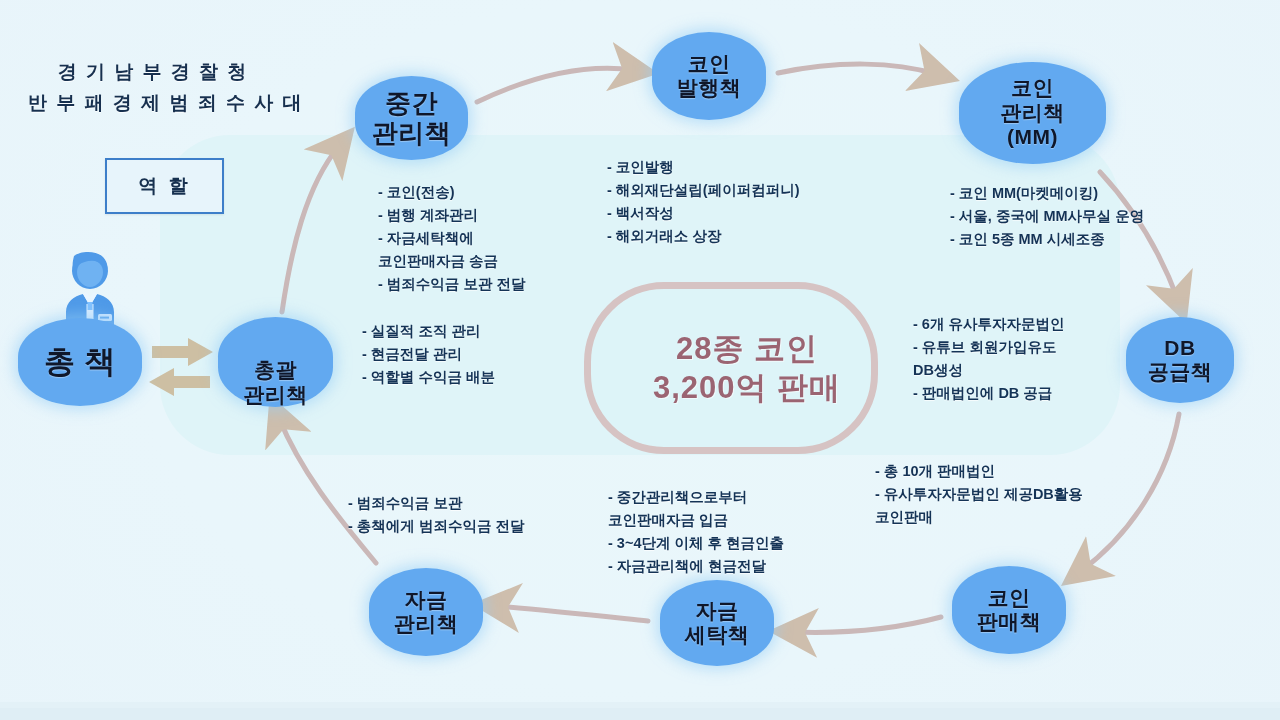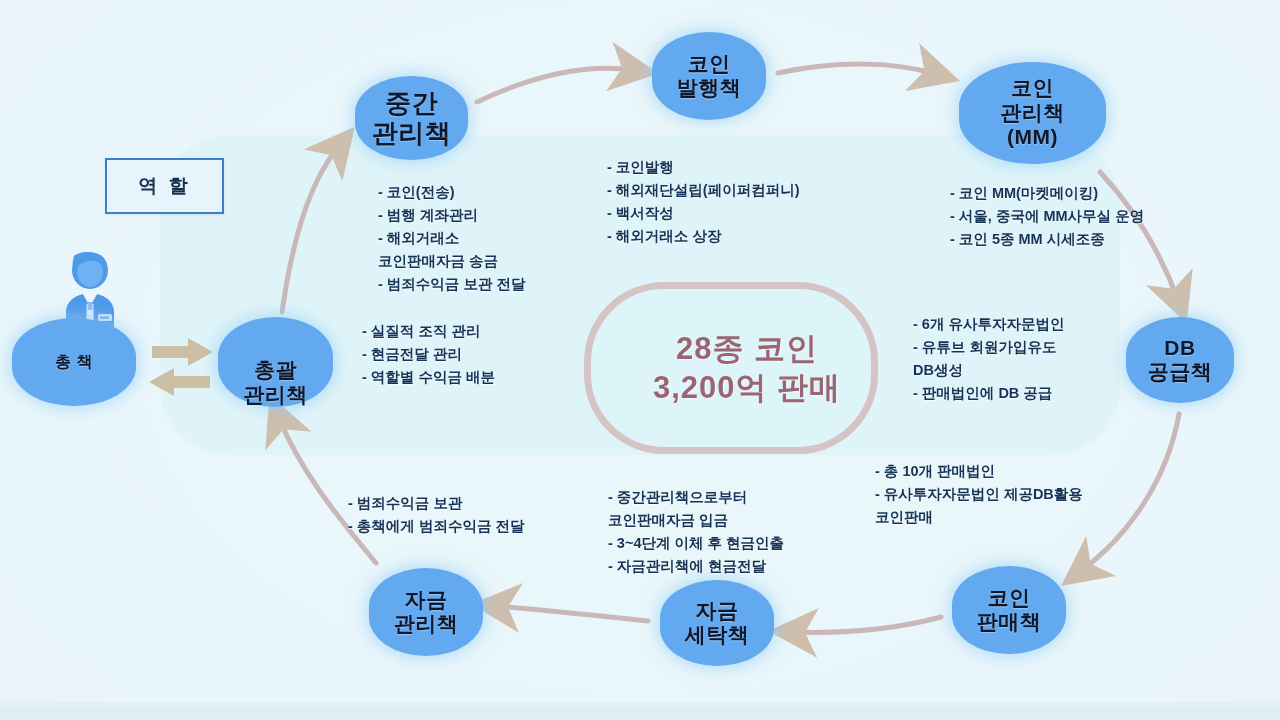--- a/index.html
+++ b/index.html
@@ -71,21 +71,21 @@
     display:flex;align-items:center;justify-content:center;
     text-align:center;
     color:#0f172a;
     font-weight:bold;
     line-height:1.16;
     box-shadow:0 0 14px 4px rgba(150,205,245,.55);
     letter-spacing:.5px;
   }
   .node .lbl{ text-shadow:0 1px 1px rgba(255,255,255,.35); white-space:pre-line;}
 
-  #node-chongchaek   {left:12px; top:318px; width:124px;height:88px; font-size:16px;}
+  #node-chongchaek   {left:18px; top:318px; width:124px;height:88px; font-size:31px;}
   #node-chonggwal    {left:218px;top:317px; width:115px;height:90px; font-size:21px;align-items:flex-end;}
   #node-junggan      {left:355px;top:76px;  width:113px;height:84px; font-size:26px;}
   #node-balhaeng     {left:652px;top:32px;  width:114px;height:88px; font-size:21px;}
   #node-coin-mm      {left:959px;top:62px;  width:147px;height:102px;font-size:21px;}
   #node-db           {left:1126px;top:317px;width:108px;height:86px; font-size:21px;}
   #node-coin-sales   {left:952px;top:566px; width:114px;height:88px; font-size:21px;}
   #node-setak        {left:660px;top:580px; width:114px;height:86px; font-size:21px;}
   #node-jageum       {left:369px;top:568px; width:114px;height:88px; font-size:21px;}
 
   
@@ -159,20 +159,24 @@
     </g>
   </svg>
 
   <svg class="arrows" viewBox="0 0 1280 720">
     <g fill="#cdbfa3">
       <path d="M152,346 L188,346 L188,338 L213,352 L188,366 L188,358 L152,358 Z"></path>
       <path d="M210,376 L174,376 L174,368 L149,382 L174,396 L174,388 L210,388 Z"></path>
     </g>
   </svg>
 
+  <div class="org-title">
+    <div>경 기 남 부 경 찰 청</div>
+    <div>반 부 패 경 제 범 죄 수 사 대</div>
+  </div>
 
   <div class="role-box">
     <span>역 할</span>
   </div>
 
   <div class="person-icon">
     <svg viewBox="0 0 96 92" width="96" height="92">
       <g fill="#4f9ae8">
         <path d="M48 8c-11 0-18 7-18 17 0 9 8 18 18 18s18-9 18-18c0-10-7-17-18-17z"></path>
       </g>
@@ -226,21 +230,21 @@
 관리책</span>
   </div>
 
   <div class="center-oval">
     <div class="big">28종 코인
 3,200억 판매</div>
   </div>
 
   <div class="ann" id="ann-junggan">- 코인(전송)
 - 범행 계좌관리
-- 해외거래소
+- 자금세탁책에
    코인판매자금 송금
 - 범죄수익금 보관 전달</div>
   <div class="ann" id="ann-balhaeng">- 코인발행
 - 해외재단설립(페이퍼컴퍼니)
 - 백서작성
 - 해외거래소 상장</div>
   <div class="ann" id="ann-mm">- 코인 MM(마켓메이킹)
 - 서울, 중국에 MM사무실 운영
 - 코인 5종 MM 시세조종</div>
   <div class="ann" id="ann-db">- 6개 유사투자자문법인

